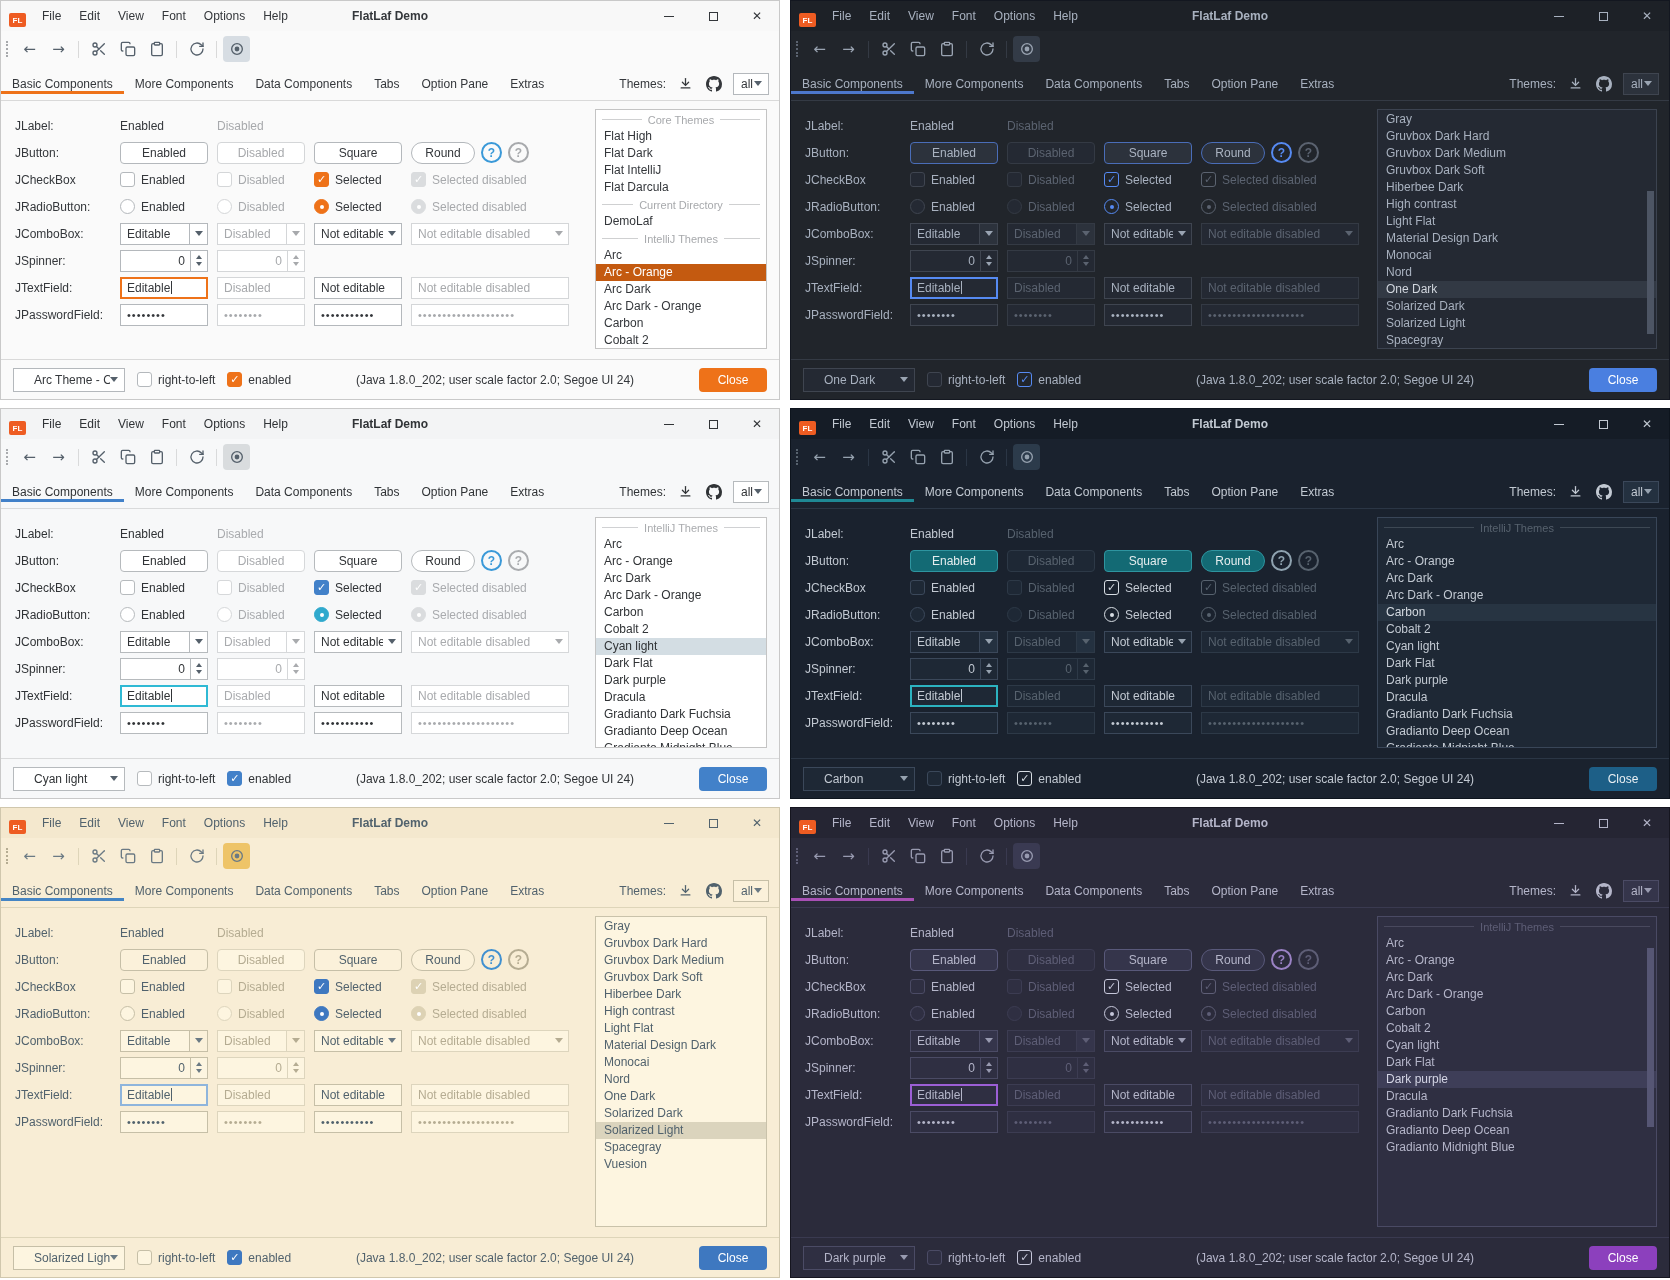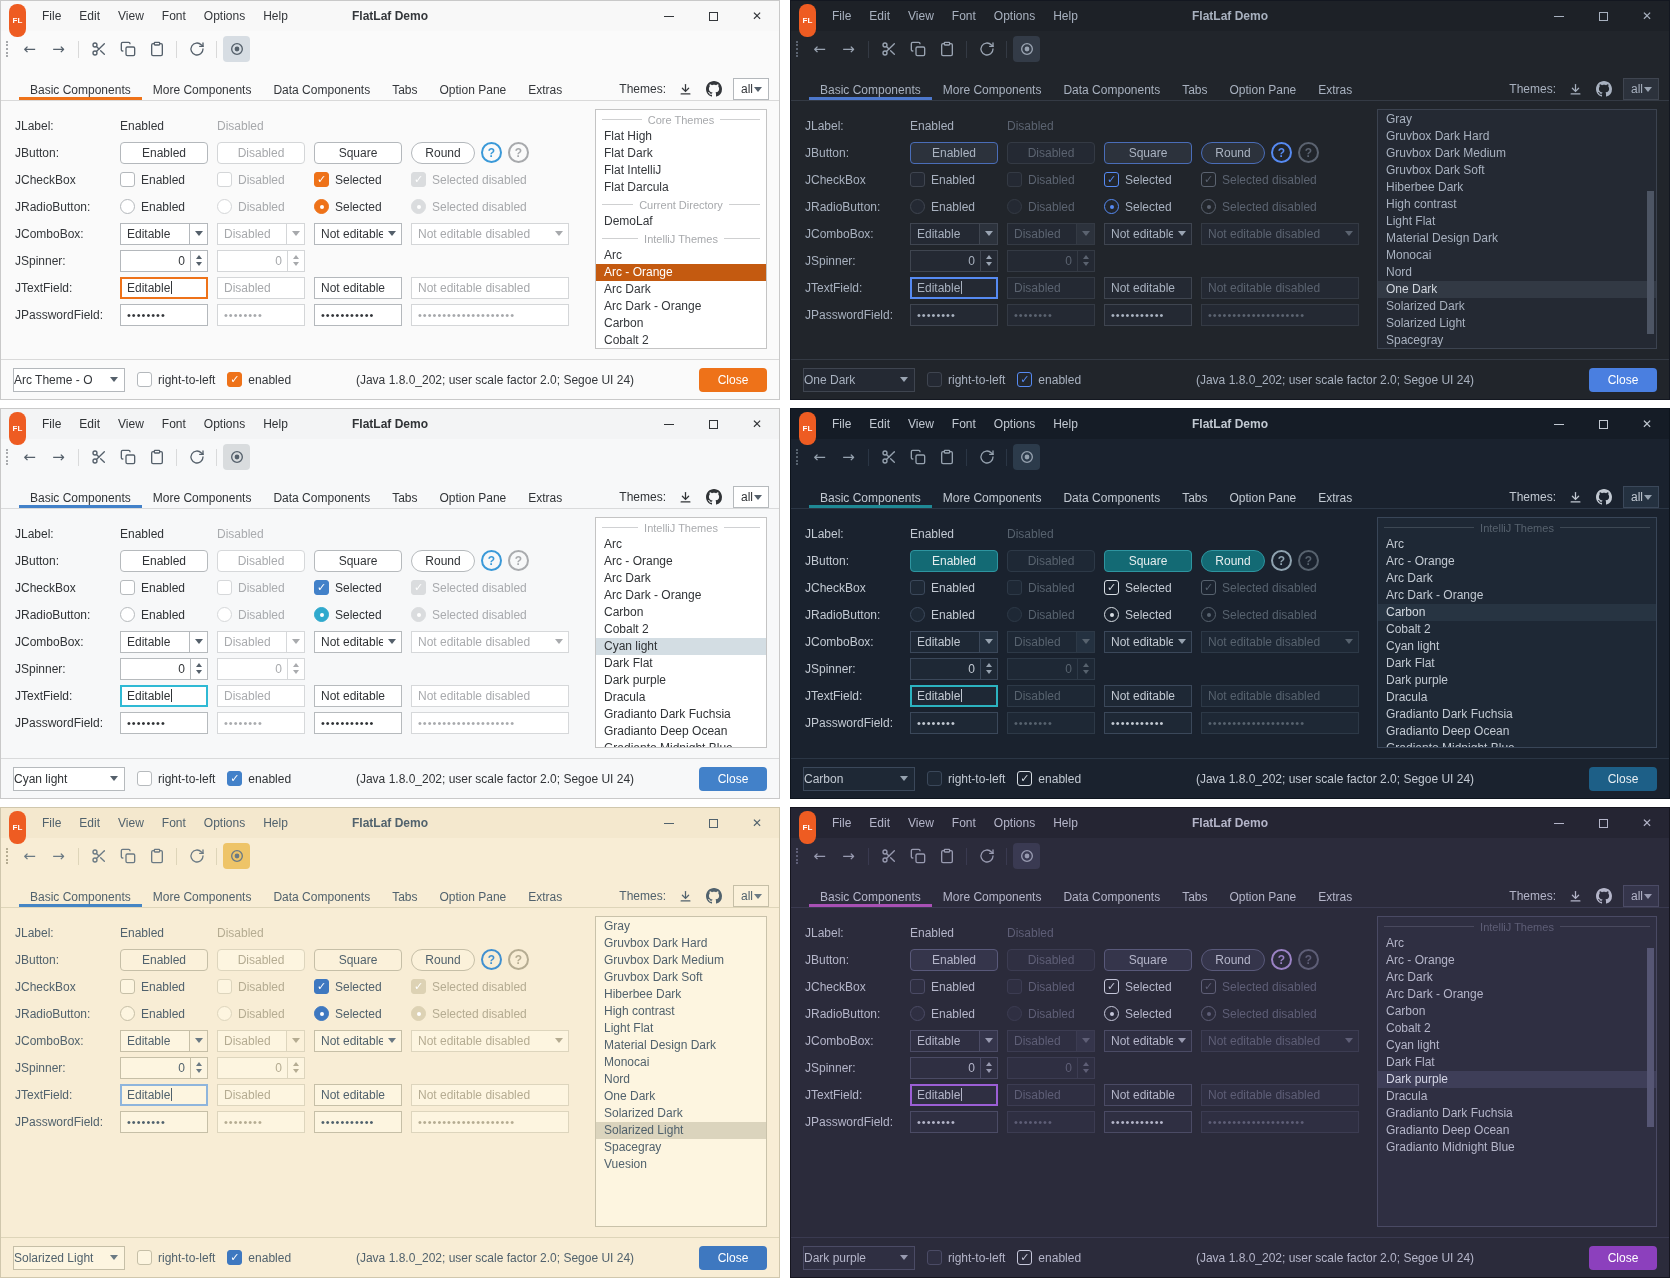--- a/index.html
+++ b/index.html
@@ -6,42 +6,42 @@
   html,body { width:1670px; height:1280px; background:#ffffff; overflow:hidden;
     font-family:"Liberation Sans","DejaVu Sans",sans-serif; font-size:12px; }
   #desktop { display:grid; grid-template-columns:780px 880px; grid-template-rows:400px 391px 471px;
     column-gap:10px; row-gap:8px; width:1670px; height:1280px; background:#ffffff; }
   .win { display:flex; flex-direction:column; background:var(--bg); color:var(--fg);
     border:1px solid var(--win-border); overflow:hidden; min-height:0; }
   button { border:none; background:none; font:inherit; color:inherit; cursor:pointer; }
 
   
   .titlebar { position:relative; flex:none; height:30px; display:flex; align-items:center; background:var(--titlebar); }
-  .logo { width:17px; height:33px; margin:8px 7px 0 8px; background:#ee5c22; color:#fff; font-size:8px; font-weight:700;
-    display:flex; align-items:center; justify-content:center; border-radius:8px; flex:none; }
+  .logo { width:17px; height:14px; margin:8px 7px 0 8px; background:#ee5c22; color:#fff; font-size:8px; font-weight:700;
+    display:flex; align-items:center; justify-content:center; border-radius:2px; flex:none; }
   .menus { display:flex; }
   .menu { padding:18px 9px; line-height:30px; }
   .wtitle { position:absolute; left:0; right:0; text-align:center; pointer-events:none; color:var(--fg);font-weight:bold; }
   .wctls { margin-left:auto; display:flex; z-index:1; height:100%; }
   .wctl { width:44px; display:flex; align-items:center; justify-content:center; color:var(--fg); }
   .ic-min { width:10px; height:1px; background:currentColor; display:block; }
   .ic-max { width:9px; height:9px; border:1px solid currentColor; display:block; }
   .ic-x { font-size:12px; line-height:1; }
 
   
   .toolbar { flex:none; height:36px; display:flex; align-items:center; padding-left:5px; gap:2px; }
   .grip { width:3px; height:16px; border-left:2px dotted var(--dim); margin-right:5px; }
   .tbtn { width:27px; height:26px; display:flex; align-items:center; justify-content:center; color:var(--icon); border-radius:4px; flex:none; }
   .tbtn svg { display:block; }
   .tbtn.eye { background:var(--eye-bg); }
   .arrowtxt { font-size:15px; line-height:1; font-family:"DejaVu Sans",sans-serif; }
   .tsep { width:1px; height:17px; background:var(--sep); margin:0 4px; }
 
   
-  .tabbar { flex:none; height:34px; display:flex; align-items:flex-end; border-bottom:1px solid var(--sep); padding-left:18px; }
+  .tabbar { flex:none; height:34px; display:flex; align-items:center; border-bottom:1px solid var(--sep); padding-left:0; }
   .tabs { display:flex; }
   .tab { padding:3px 11px 0 11px; display:flex; align-items:center; border-bottom:3px solid transparent; white-space:nowrap; }
   .tab.active { border-bottom-color:var(--tab-line); }
   .themes-ctl { margin-left:auto; display:flex; align-items:center; gap:9px; padding-right:10px; }
   .ibtn { width:20px; height:20px; display:flex; align-items:center; justify-content:center; color:var(--fg); }
   .all-select { width:36px; height:22px; border:1px solid var(--border); background:var(--widget);
     display:flex; align-items:center; padding-left:7px; }
   .all-select .txt { flex:1; }
   .darr { width:0; height:0; border-left:4px solid transparent; border-right:4px solid transparent;
     border-top:5px solid var(--icon); margin-right:6px; }
@@ -112,21 +112,21 @@
   .col-right .themelist-col { width:292px; }
   .list { position:relative; flex:1; border:1px solid var(--list-border); background:var(--field); overflow:hidden; padding-top:1px;margin-top:8px; }
   .list-item { height:17px; line-height:17px; padding:0 8px; white-space:nowrap; }
   .list-item.selected { background:var(--sel-bg); color:var(--sel-fg); }
   .list-sep { height:17px; display:flex; align-items:center; color:var(--dim); font-size:11px; }
   .list-sep::before, .list-sep::after { content:""; flex:1; height:1px; background:var(--dim); opacity:.55; margin:0 6px; }
   .sb-thumb { display:none; position:absolute; right:2px; width:7px; background:var(--scroll); }
 
   
   .footer { flex:none; height:40px; border-top:1px solid var(--sep); display:flex; align-items:center; padding:0 12px; gap:12px; }
-  .fselect { width:112px; height:24px; flex:none; border:1px solid var(--border); background:var(--field); display:flex; align-items:center; padding-left:0; }
+  .fselect { width:112px; height:24px; flex:none; border:1px solid var(--border); background:var(--field); display:flex; align-items:center; padding-left:20px; }
   .fselect .txt { flex:1; white-space:nowrap; overflow:hidden; }
   .chk { display:flex; align-items:center; gap:6px; white-space:nowrap; }
   .info { flex:1; text-align:center; white-space:nowrap; overflow:hidden; }
   .close-btn { min-width:68px; height:24px; flex:none; background:var(--close-bg); color:var(--close-fg); border-radius:4px;
     display:flex; align-items:center; justify-content:center; padding:0 10px; }
 </style>
 </head>
 <body>
 
 <div id="desktop">

